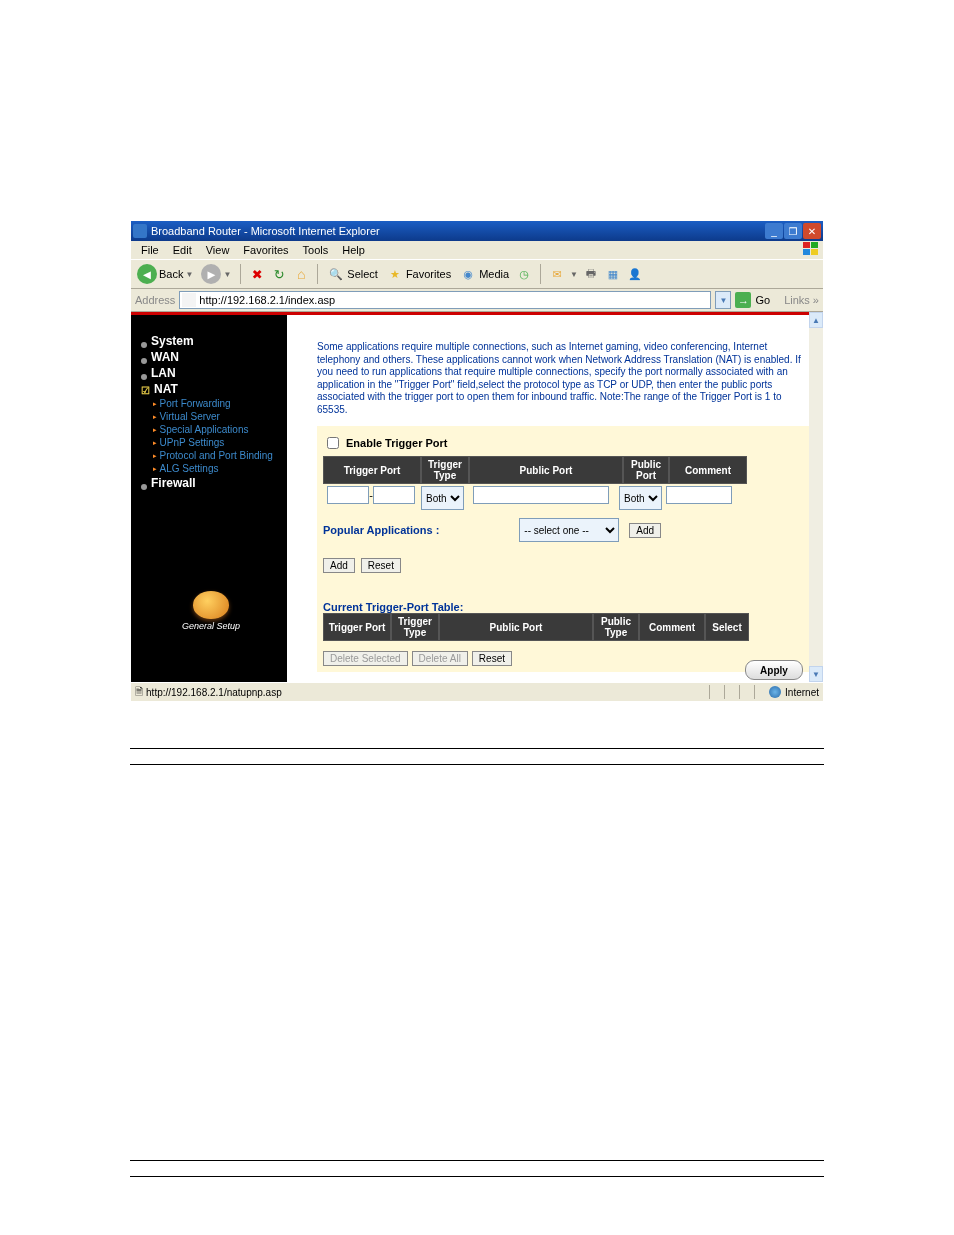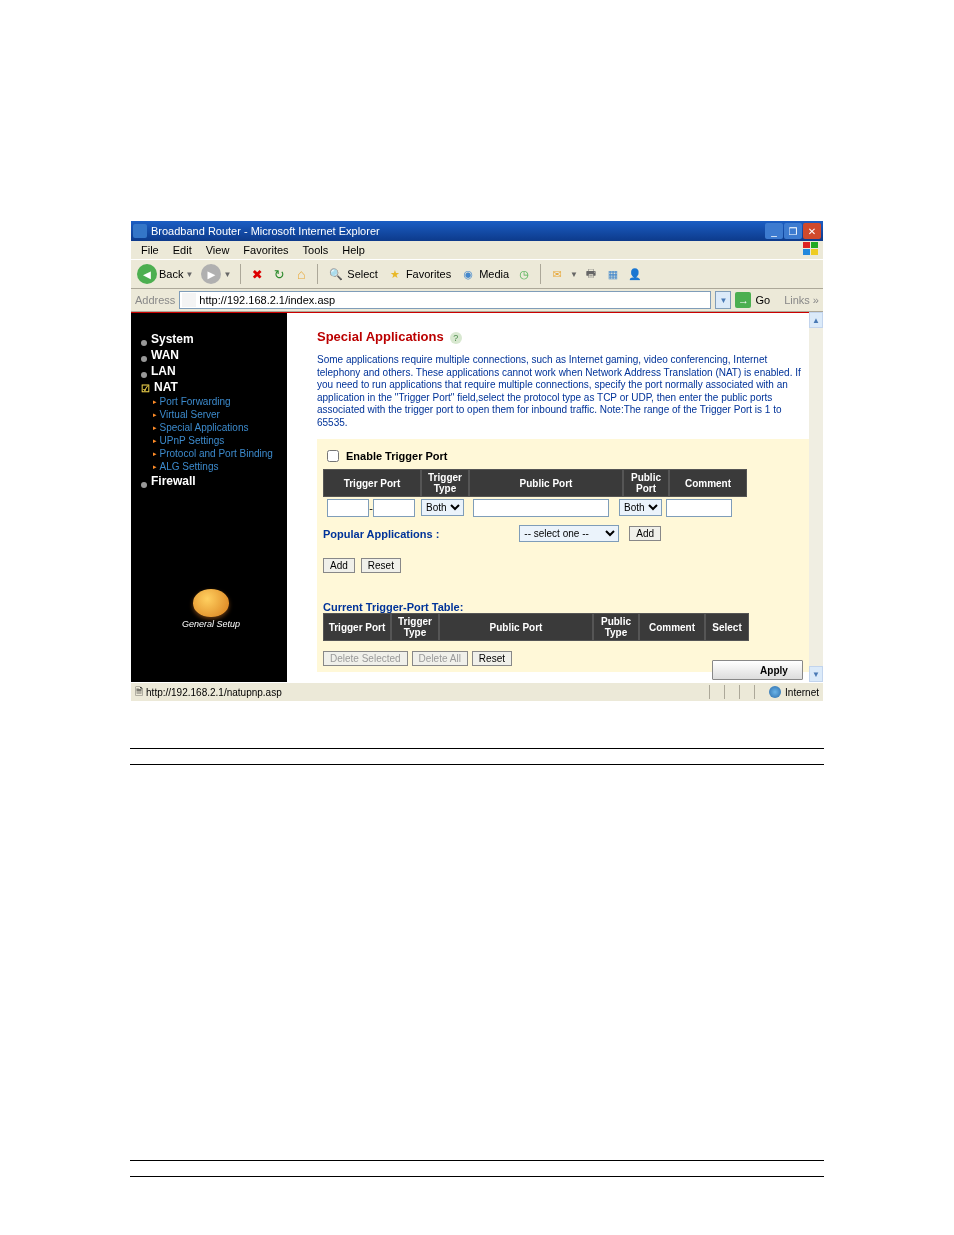--- a/index.html
+++ b/index.html
@@ -67,31 +67,31 @@
 .enable-row { display: flex; align-items: center; gap: 4px; margin-bottom: 4px; }
 .enable-row input { width: 12px; height: 12px; }
 .hdr-row { display: flex; }
 .hdr-cell { background: #3a3a3a; color: #fff; font-size: 10px; font-weight: bold; text-align: center; padding: 2px 2px; border: 1px solid #555; line-height: 1.1; display: flex; align-items: center; justify-content: center; }
 .data-row { display: flex; background: #fff8d8; }
 .data-cell { padding: 2px; text-align: center; }
 .tport-col { width: 92px; } .ttype-col { width: 42px; } .pport-col { width: 148px; } .ptype-col { width: 40px; } .comm-col { width: 72px; }
 .small-input { width: 36px; height: 14px; border: 1px solid #7f9db9; font-size: 10px; }
 .med-input { width: 130px; height: 14px; border: 1px solid #7f9db9; font-size: 10px; }
 .comm-input { width: 60px; height: 14px; border: 1px solid #7f9db9; font-size: 10px; }
-select.sel { border: 1px solid #7f9db9; font-size: 10px; height: 17px; background: #ebf3fb; }
+select.sel { border: 1px solid #7f9db9; font-size: 10px; height: 24px; background: #ebf3fb; }
 .popular-row { display: flex; align-items: center; gap: 10px; margin-top: 6px; }
 .popular-lbl { color: #003399; font-weight: bold; font-size: 11px; }
 .pop-sel { width: 100px; margin-left: 70px; }
 .btn { background: #f0f0ea; border: 1px solid #888; font-size: 10px; padding: 1px 6px; cursor: pointer; }
 .btn-row { margin-top: 16px; display: flex; gap: 6px; }
 .table2-title { color: #003399; font-weight: bold; font-size: 11px; margin-top: 28px; }
 .sel-col { width: 38px; }
 .bottom-btns { margin-top: 10px; display: flex; gap: 4px; align-items: center; }
 .btn.disabled { color: #999; }
-.apply-btn { position: absolute; right: 20px; bottom: 2px; width: 56px; height: 18px; border: 1px solid #888; border-radius: 1px; background: linear-gradient(#fff, #ddd); font-size: 10px; font-weight: bold; display: flex; align-items: center; justify-content: center; padding-left: 33px; }
+.apply-btn { position: absolute; right: 20px; bottom: 2px; width: 56px; height: 18px; border: 1px solid #888; border-radius: 9px; background: linear-gradient(#fff, #ddd); font-size: 10px; font-weight: bold; display: flex; align-items: center; justify-content: center; }
 .statusbar { background: #ece9d8; height: 18px; display: flex; align-items: center; padding: 0 4px; border-top: 1px solid #fff; font-size: 10px; justify-content: space-between; }
 .status-right { display: flex; align-items: center; gap: 4px; }
 .status-seg { border-left: 1px solid #aca899; height: 14px; width: 10px; }
 .internet-icon { width: 12px; height: 12px; background: radial-gradient(circle, #6ab4e8, #2a6aa8); border-radius: 6px; }
 .doc-lines { margin: 40px 130px 0 130px; }
 .doc-line { border-bottom: 1px solid #000; height: 1px; margin-bottom: 14px; }
 </style>
 </head>
 <body>
 
@@ -223,24 +223,20 @@
                 <span class="bullet"></span>
                 <span>Firewall</span>
               </div>
             <div class="sidebar-img">
               <div class="globe"></div>
               <div class="cap">General Setup</div>
             </div>
           </div>
 
           <div class="main-panel">
-            <div>
-              <span class="panel-title">Special Applications</span>
-              <span class="help-icon">?</span>
-            </div>
             <div class="panel-desc">Some applications require multiple connections, such as Internet gaming, video conferencing, Internet telephony and others. These applications cannot work when Network Address Translation (NAT) is enabled. If you need to run applications that require multiple connections, specify the port normally associated with an application in the "Trigger Port" field,select the protocol type as TCP or UDP, then enter the public ports associated with the trigger port to open them for inbound traffic.
 Note:The range of the Trigger Port is 1 to 65535.</div>
 
             <div class="cfg-area">
               <div class="enable-row">
                 <input type="checkbox" style="">
                 <span style="font-weight:bold;">Enable Trigger Port</span>
               </div>
               <div class="hdr-row">
                 <div class="hdr-cell tport-col">Trigger Port</div>

